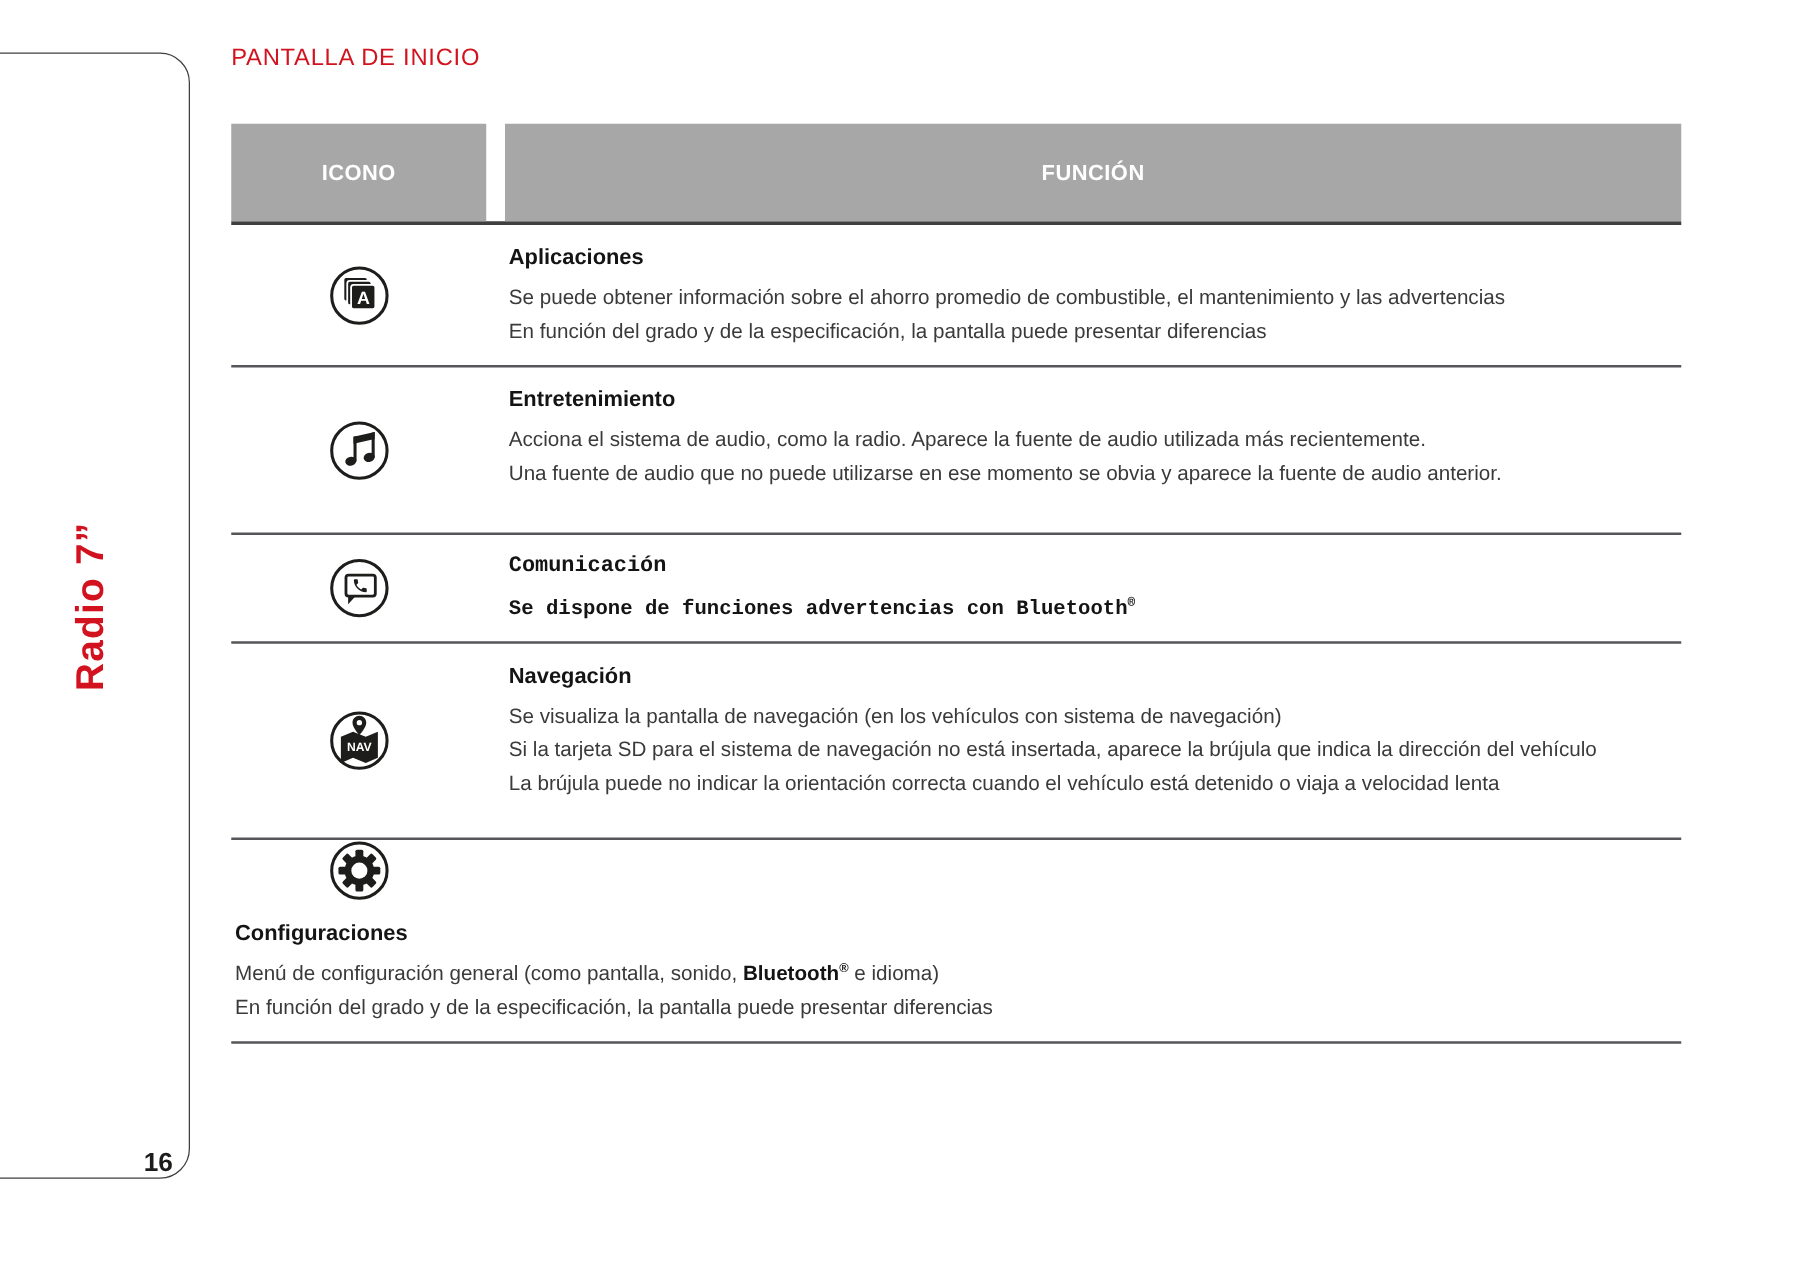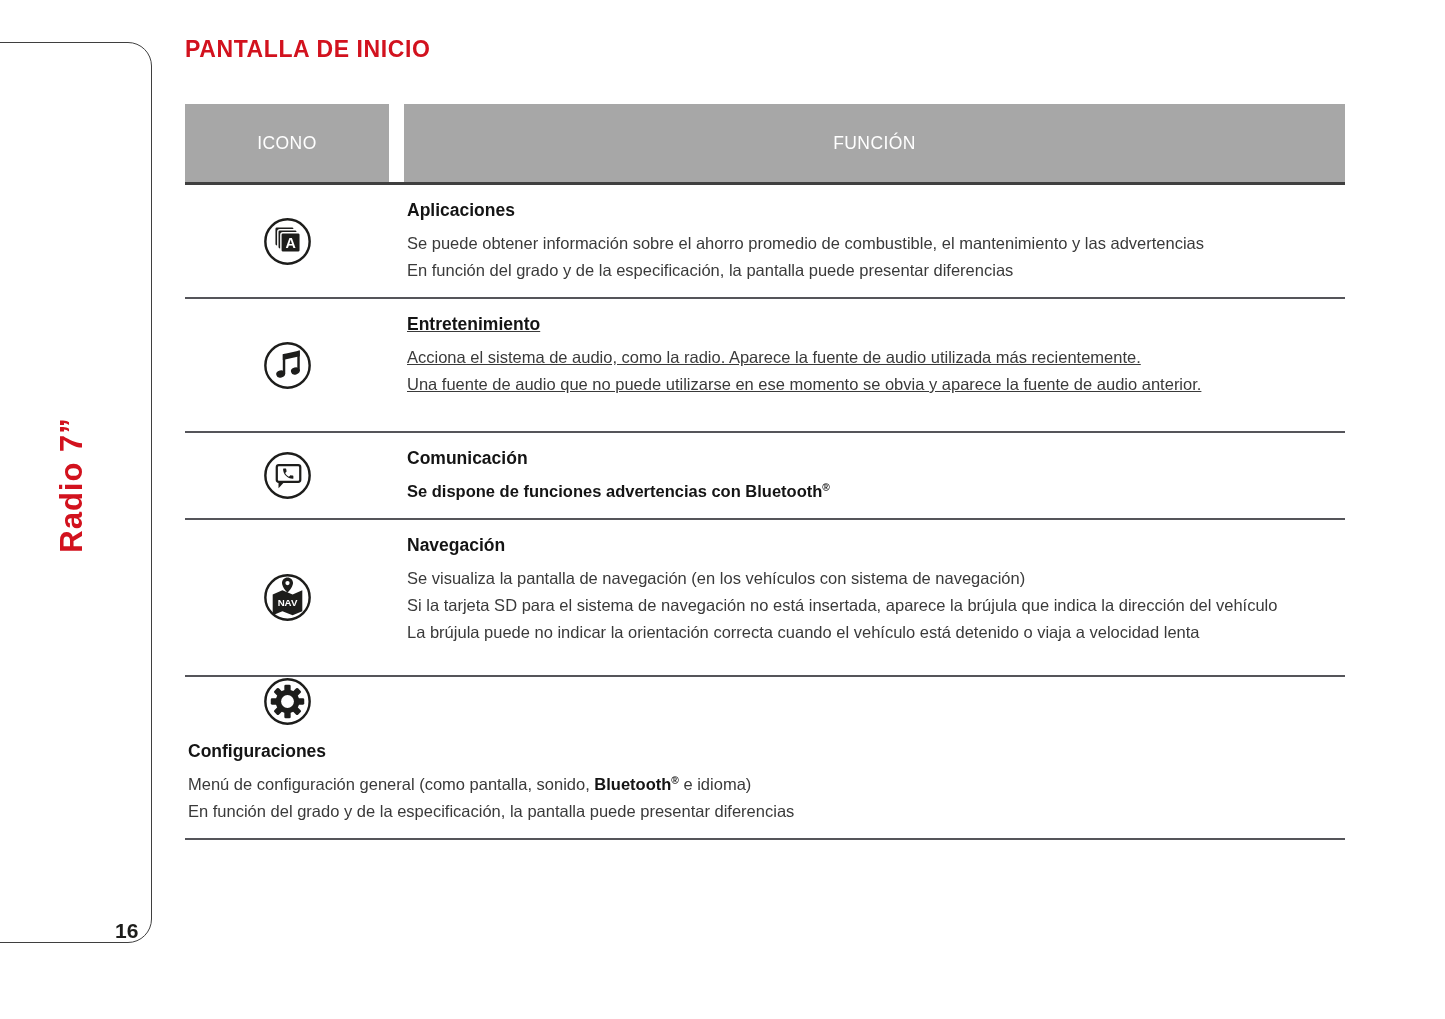--- a/index.html
+++ b/index.html
@@ -38,51 +38,51 @@
     font-weight: bold;
     color: #1d1d1b;
   }
   .content {
     position: absolute;
     left: 185px; top: 36px;
     width: 1160px;
   }
   .page-title {
     margin: 0 0 41px 0;
-    font-size: 23px;
-    font-weight: 700;
+    font-size: 19px;
+    font-weight: 400;
     letter-spacing: 0.6px;
     color: var(--accent, #d2121e);
   }
   .icon-table { width: 100%; }
   .thead {
     display: flex;
     gap: 15px;
     height: 81px;
     border-bottom: 3px solid #3f3f3f;
   }
   .th {
     background: var(--header-bg, #a7a7a7);
     color: #ffffff;
-    font-weight: normal;
+    font-weight: bold;
     font-size: 17.5px;
     letter-spacing: 0.4px;
     display: flex;
     align-items: center;
     justify-content: center;
   }
   .th-icon { width: 204px; flex: none; }
   .th-func { flex: 1; text-align: center; }
   .row {
     display: flex;
     border-bottom: 2px solid #55555a;
   }
   #rows .row:nth-child(1) { min-height: 106px; }
-  #rows .row:nth-child(2) { min-height: 134px; text-decoration: underline; }
-  #rows .row:nth-child(3) { min-height: 83px;  }
+  #rows .row:nth-child(2) { min-height: 134px; }
+  #rows .row:nth-child(3) { min-height: 83px; font-family: Liberation Mono, monospace;  }
   #rows .row:nth-child(4) { min-height: 157px; }
   #rows .row:nth-child(5) { min-height: 123px; flex-direction: column; }
   .cell-icon {
     width: 204px; flex: none;
     margin-right: 15px;
     display: flex;
     align-items: center;
     justify-content: center;
   }
   .cell-text {

